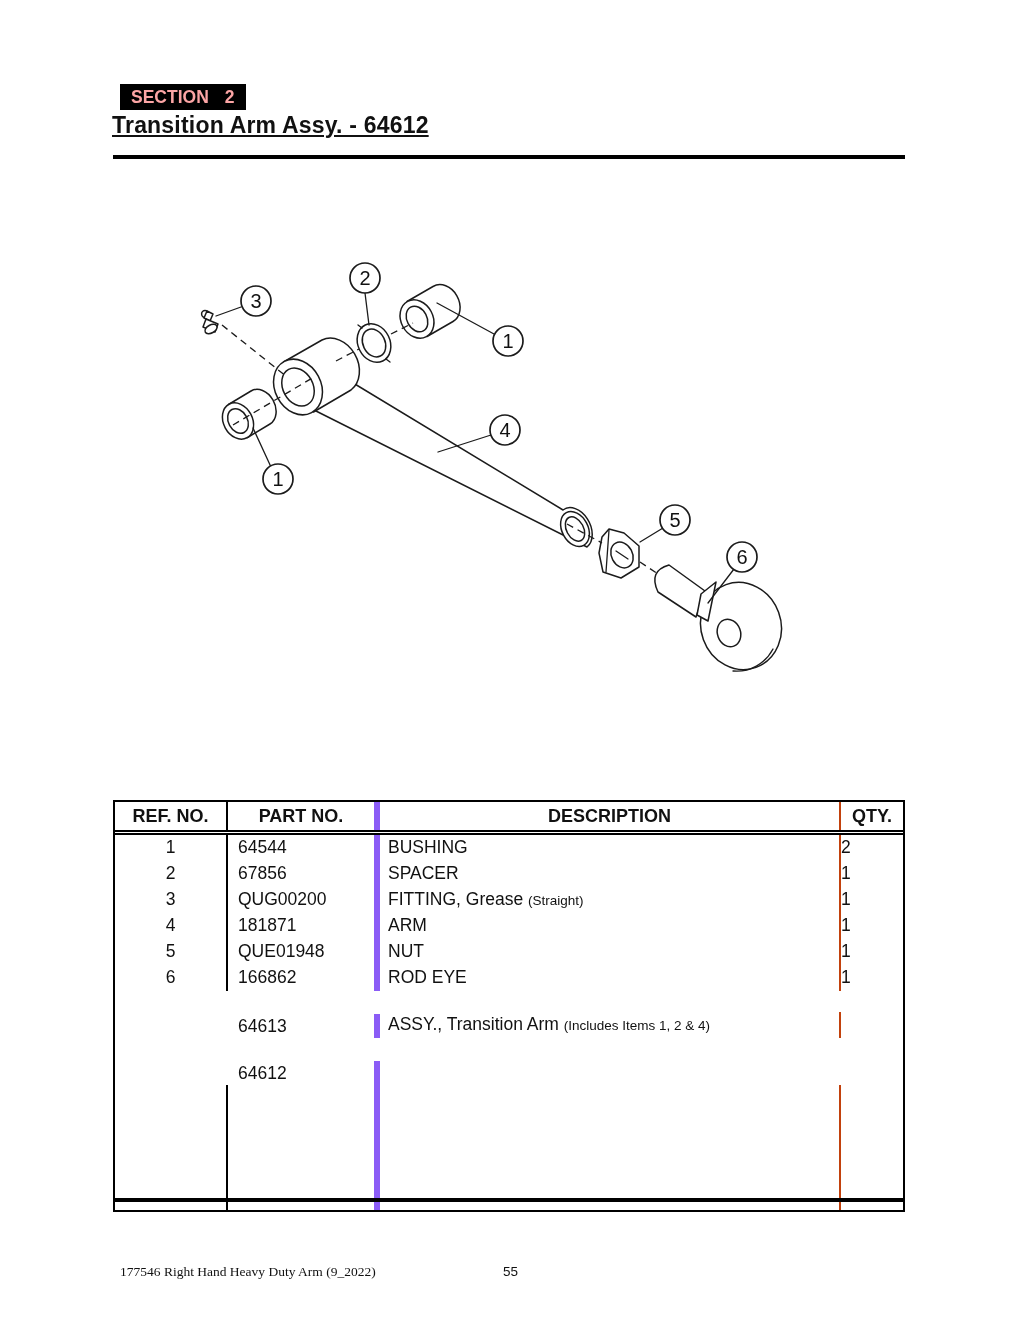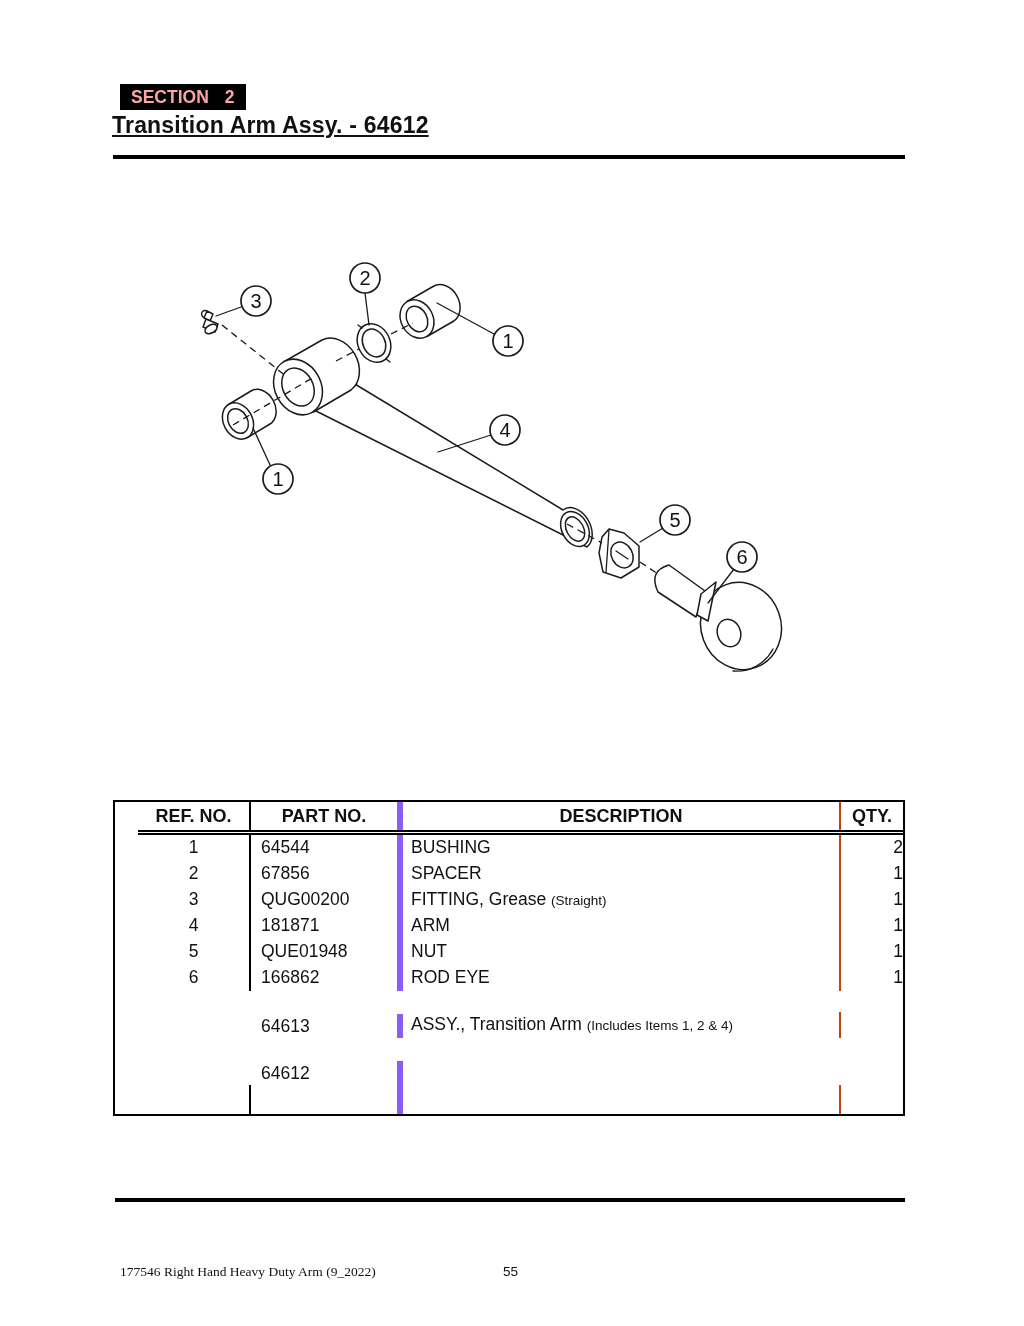--- a/index.html
+++ b/index.html
@@ -20,34 +20,33 @@
   
   .diagram{position:absolute;left:0;top:230px;width:1024px;height:470px;}
   .diagram svg{display:block;}
   .part{fill:#fff;stroke:#1b1b1b;stroke-width:1.5;stroke-linejoin:round;stroke-linecap:round;}
   .thin{fill:none;stroke:#1b1b1b;stroke-width:1.3;stroke-linecap:round;}
   .dash{fill:none;stroke:#1b1b1b;stroke-width:1.3;stroke-dasharray:7 5;stroke-linecap:butt;}
   .callout circle{fill:#fff;stroke:#1b1b1b;stroke-width:1.7;}
   .callout text{font-family:"Liberation Sans",sans-serif;font-size:20px;fill:#111;text-anchor:middle;}
   
   .parts-table{
-    position:absolute;left:113px;top:800px;width:792px;height:316px;
+    position:absolute;left:113px;top:800px;width:792px;height:412px;
     border:2.5px solid #000;display:flex;flex-direction:column;box-sizing:border-box;
     font-size:17.5px;
-    padding-left:23px;
   }
   .t-head{display:flex;border-bottom:5px double #000;font-weight:bold;font-size:18px;flex:0 0 28px;}
   .t-row{display:flex;flex:0 0 24px;line-height:24px;}
   .t-row.assy{flex:0 0 47px;line-height:24px;align-items:flex-end;}
   .t-row.filler{flex:1 1 auto;}
   .c{box-sizing:border-box;overflow:hidden;white-space:nowrap;}
   .c-ref{width:113px;border-right:2px solid #000;text-align:center;}
   .c-part{width:152px;border-right:6px solid #8b5cf6;padding-left:10px;}
   .c-desc{flex:1;border-right:2px solid #c2410c;padding-left:8px;}
-  .c-qty{width:62px;text-align:right;}
+  .c-qty{width:62px;text-align:left;}
   .t-head .c{display:flex;align-items:center;justify-content:center;padding-left:0;}
   .note{font-size:13.5px;}
   
   .bottom-rule{position:absolute;left:115px;top:1198px;width:790px;height:4px;background:#000;}
   .footer-doc{position:absolute;left:120px;top:1264px;font-size:13.5px;font-family:Liberation Serif, serif;}
   .footer-page{position:absolute;left:503px;top:1264px;font-size:13.5px;}
 </style>
 </head>
 <body>
 

